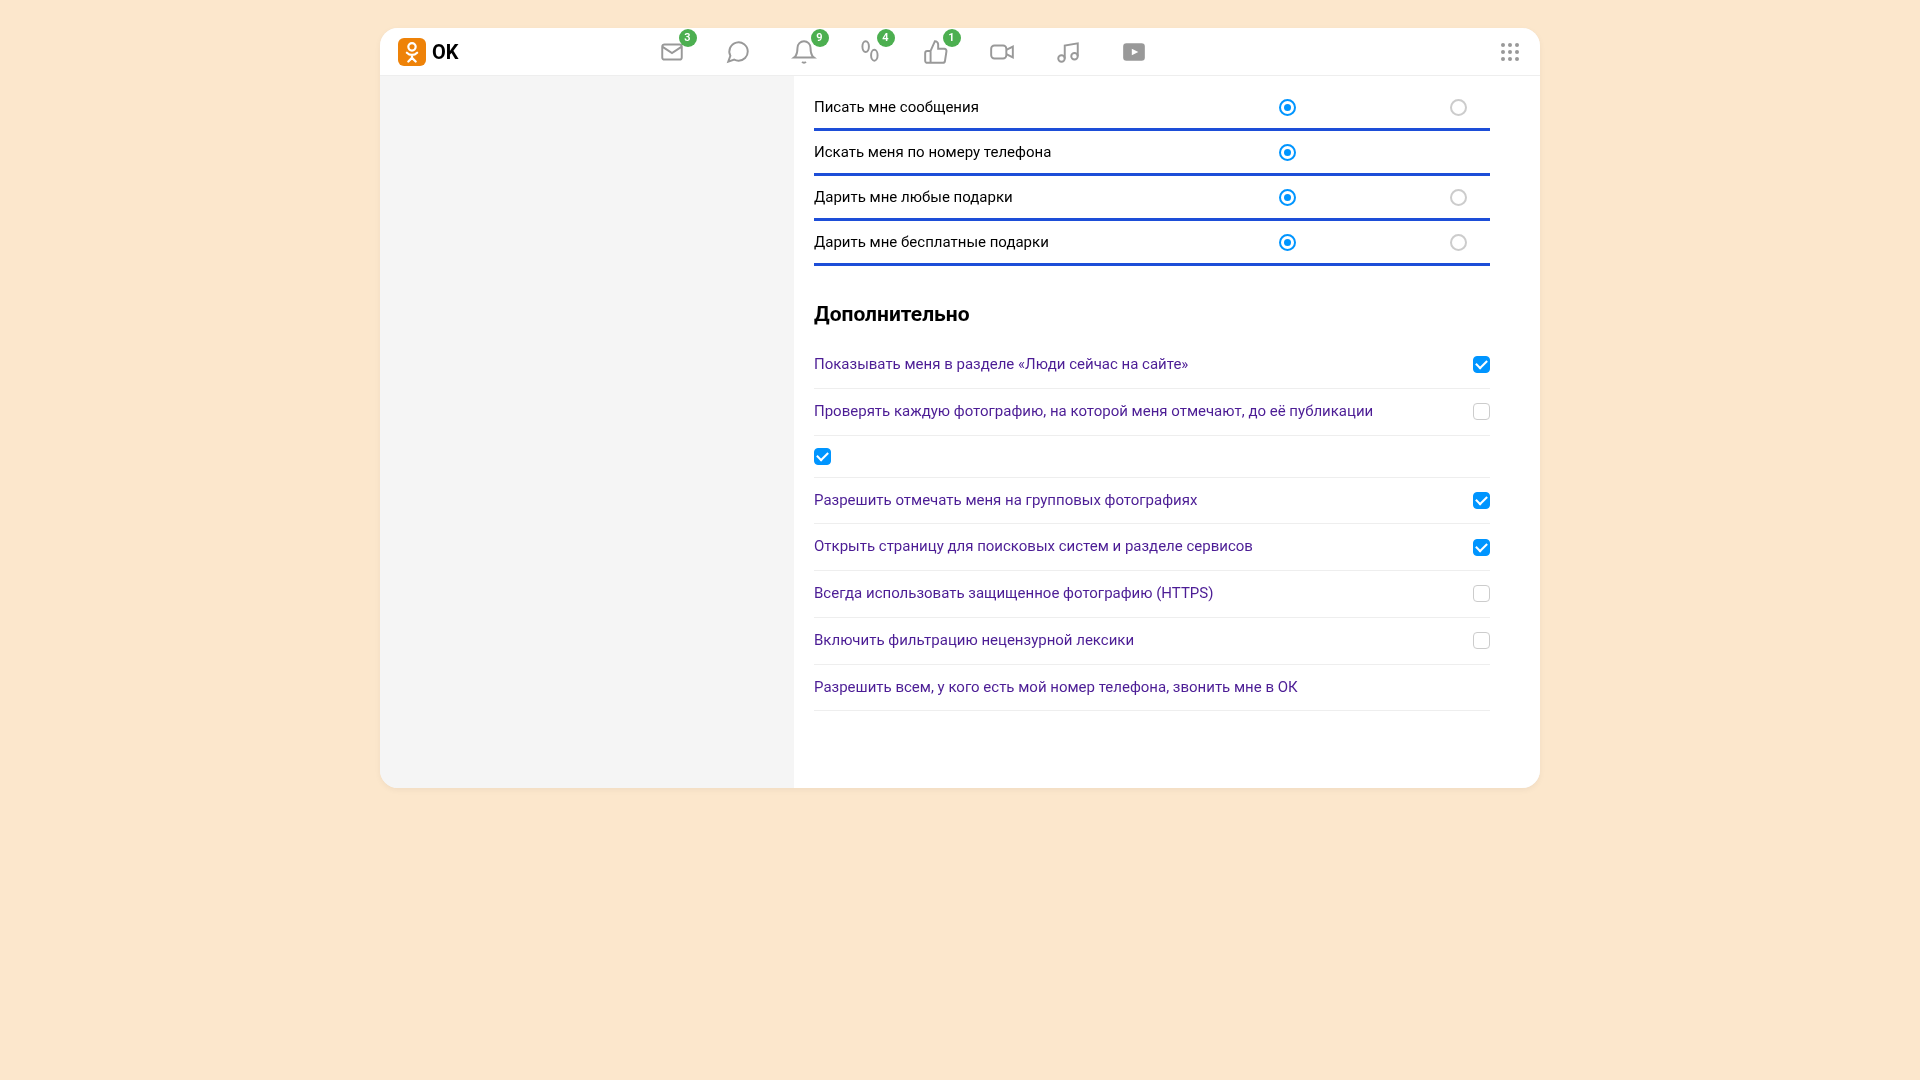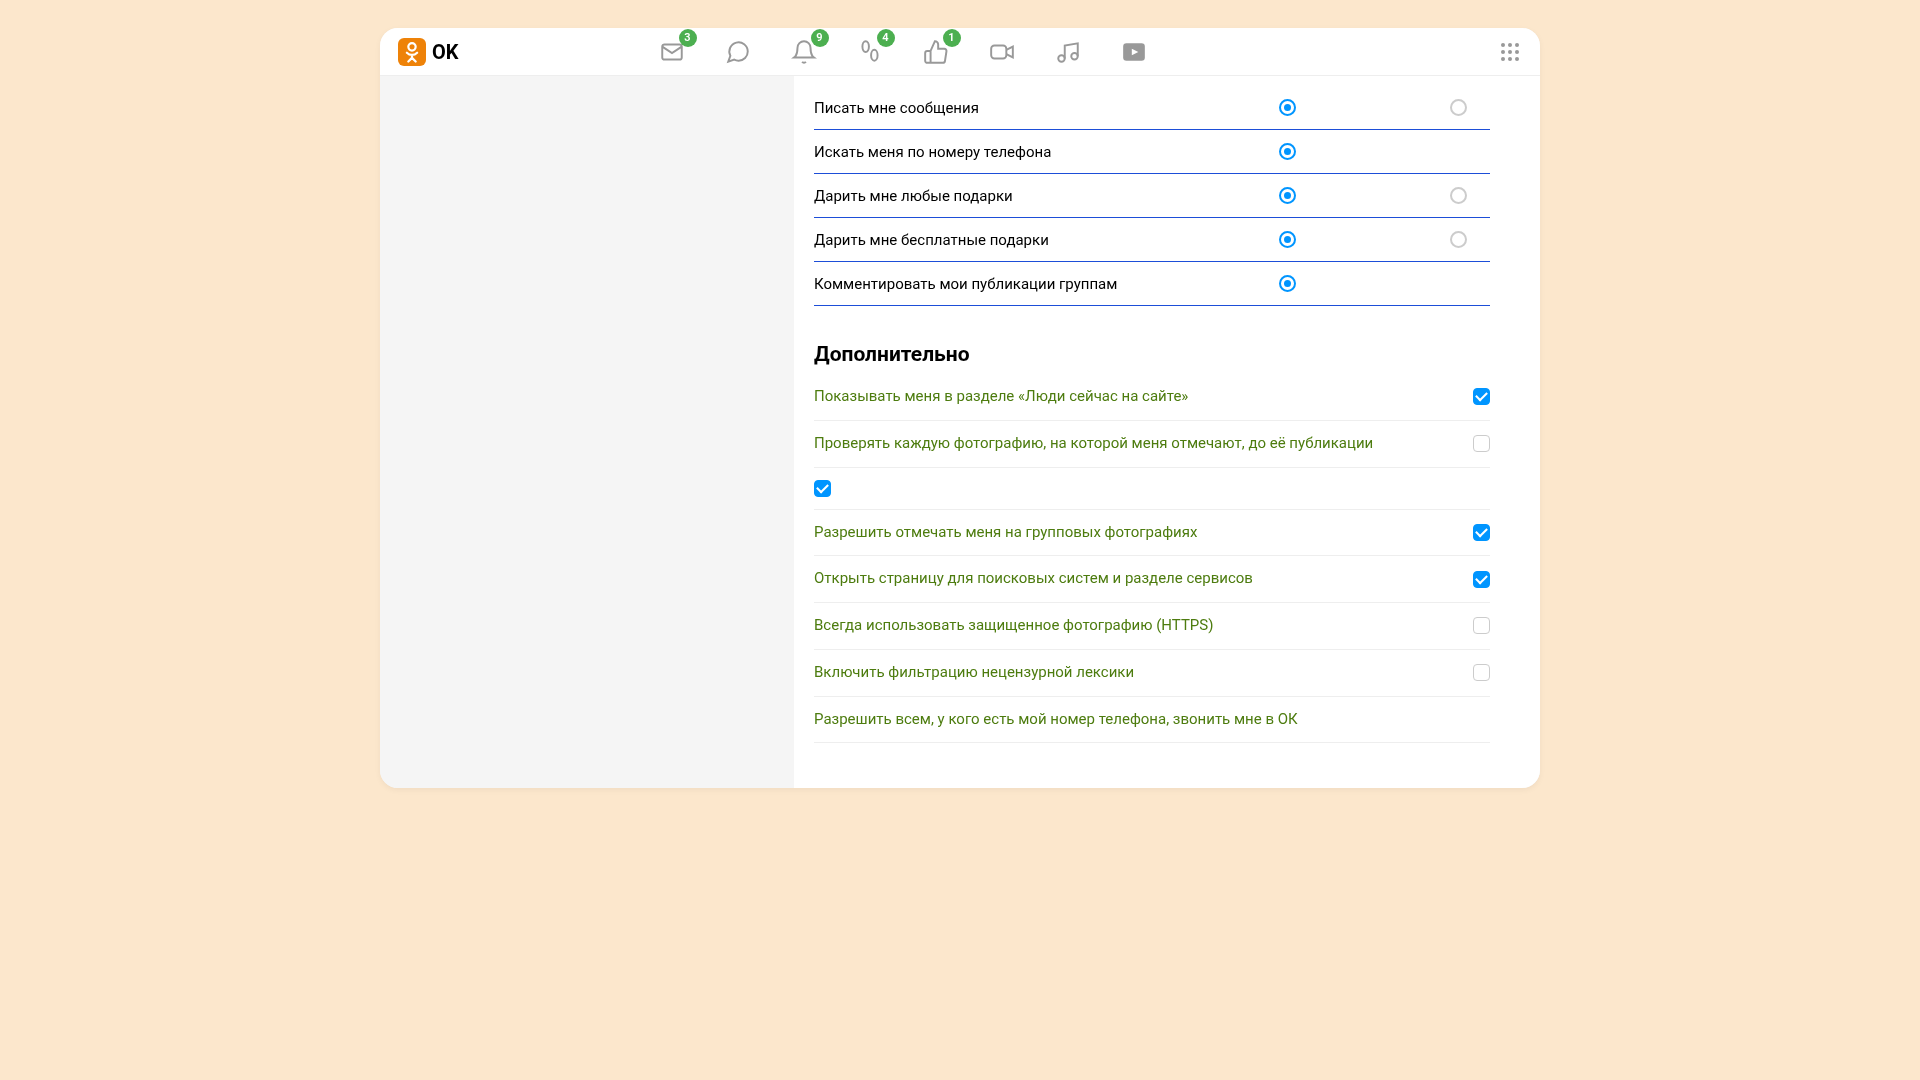--- a/index.html
+++ b/index.html
@@ -44,42 +44,42 @@
 .apps-icon { width:24px; height:24px; cursor:pointer; }
 .apps-icon svg circle { fill:#999; }
 .body { flex:1; display:flex; overflow:hidden; }
 .sidebar { width:414px; background:#f5f5f5; }
 .content {
   flex:1; background:#fff; padding:10px 50px 30px 20px;
   overflow-y:auto;
 }
 .row {
   display:flex; align-items:center; padding:12px 0;
-  border-bottom:1px solid #1d4ed8; min-height:44px;gap:36px;
+  border-bottom:3px solid #1d4ed8; min-height:44px;gap:36px;
 }
 .row-label { flex:0 0 370px; font-size:15px; color:#000; }
 .radio-col { flex:0 0 135px; display:flex; justify-content:center; }
 .radio {
   width:17px; height:17px; border:2px solid #ccc; border-radius:50%;
   display:flex; align-items:center; justify-content:center; cursor:pointer;
 }
 .radio.hidden { visibility:hidden; }
 .radio.selected { border-color:#0095ff; }
 .radio.selected::after {
   content:""; width:7px; height:7px; background:#0095ff; border-radius:50%;
 }
 .section-title {
   font-size:21px; font-weight:700; color:#000;
-  margin:36px 0 8px 0;
+  margin:36px 0 16px 0;
 }
 .chk-row {
   display:flex; align-items:center; padding:12px 0;
   border-bottom:1px solid #eee; gap:20px;
 }
-.chk-label { flex:1; font-size:15px; color:#4d7c0f; line-height:1.45; }
+.chk-label { flex:1; font-size:15px; color:#4c1d95; line-height:1.45; }
 .chk {
   width:17px; height:17px; border-radius:4px; border:1px solid #ccc;
   display:flex; align-items:center; justify-content:center; cursor:pointer;
   flex-shrink:0;
 }
 .chk.on { background:#0095ff; border-color:#0095ff; }
 .chk.on::after {
   content:""; width:9px; height:5px; border-left:2px solid #fff; border-bottom:2px solid #fff;
   transform:rotate(-45deg) translate(1px,-1px);
 }
@@ -212,32 +212,20 @@
             <div class="radio-col">
               <div class="radio selected"></div>
             </div>
             <div class="radio-col">
               <div class="radio"></div>
             </div>
             <div class="radio-col">
               <div class="radio"></div>
             </div>
           </div>
-          <div class="row">
-            <div class="row-label">Комментировать мои публикации группам</div>
-            <div class="radio-col">
-              <div class="radio selected"></div>
-            </div>
-            <div class="radio-col">
-              <div class="radio hidden"></div>
-            </div>
-            <div class="radio-col">
-              <div class="radio"></div>
-            </div>
-          </div>
         </div>
 
       <h2 class="section-title">Дополнительно</h2>
 
       <div id="check-rows">
           <div class="chk-row">
             <div class="chk-label">Показывать меня в разделе «Люди сейчас на сайте»</div>
             <div class="chk on"></div>
           </div>
           <div class="chk-row">

